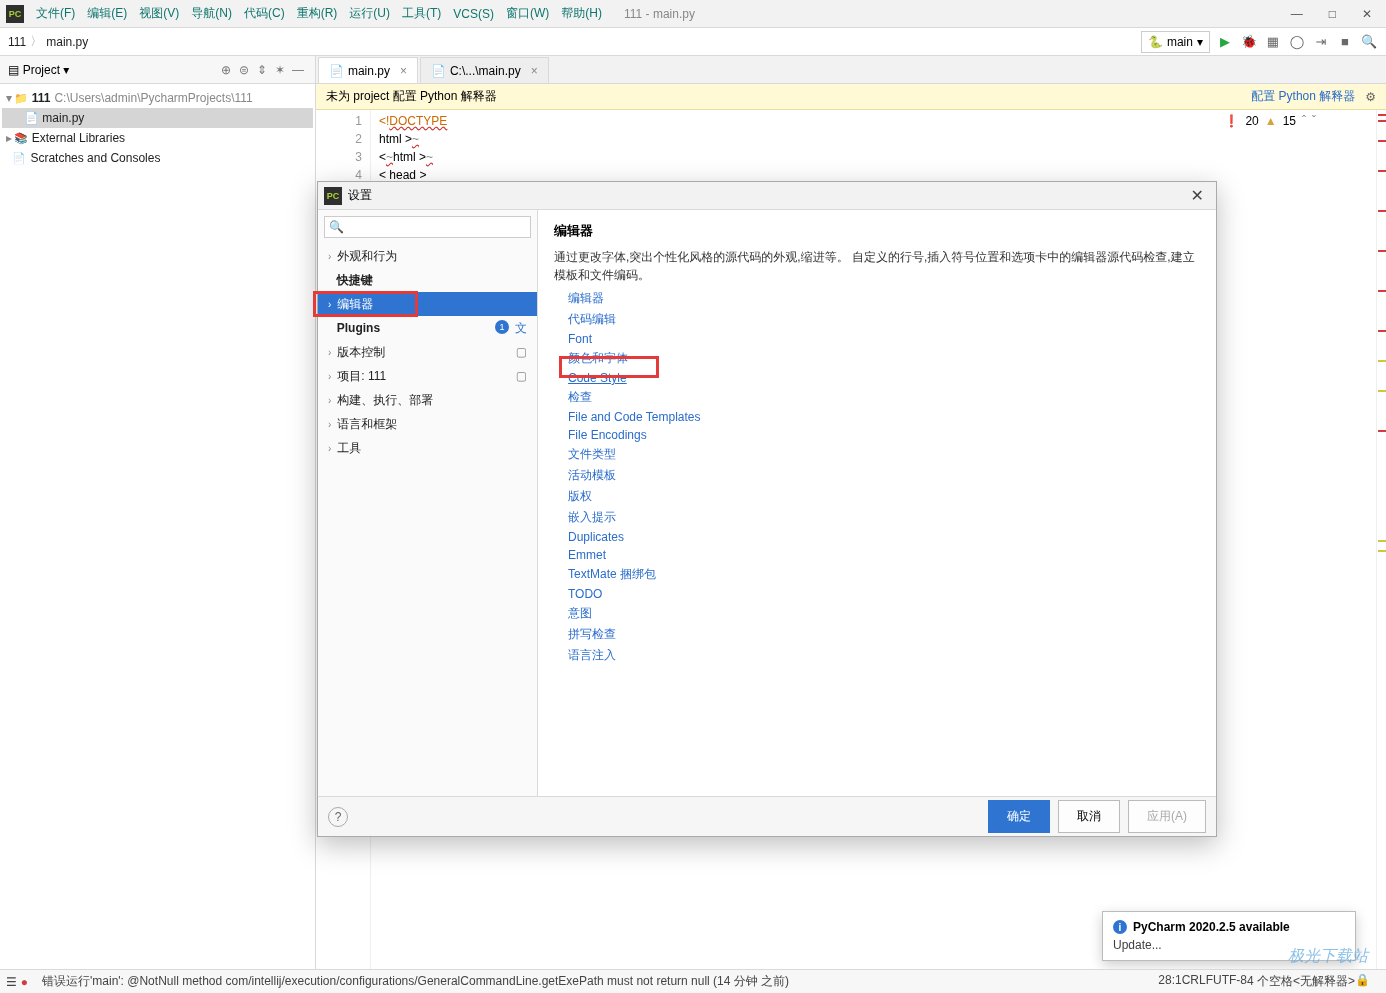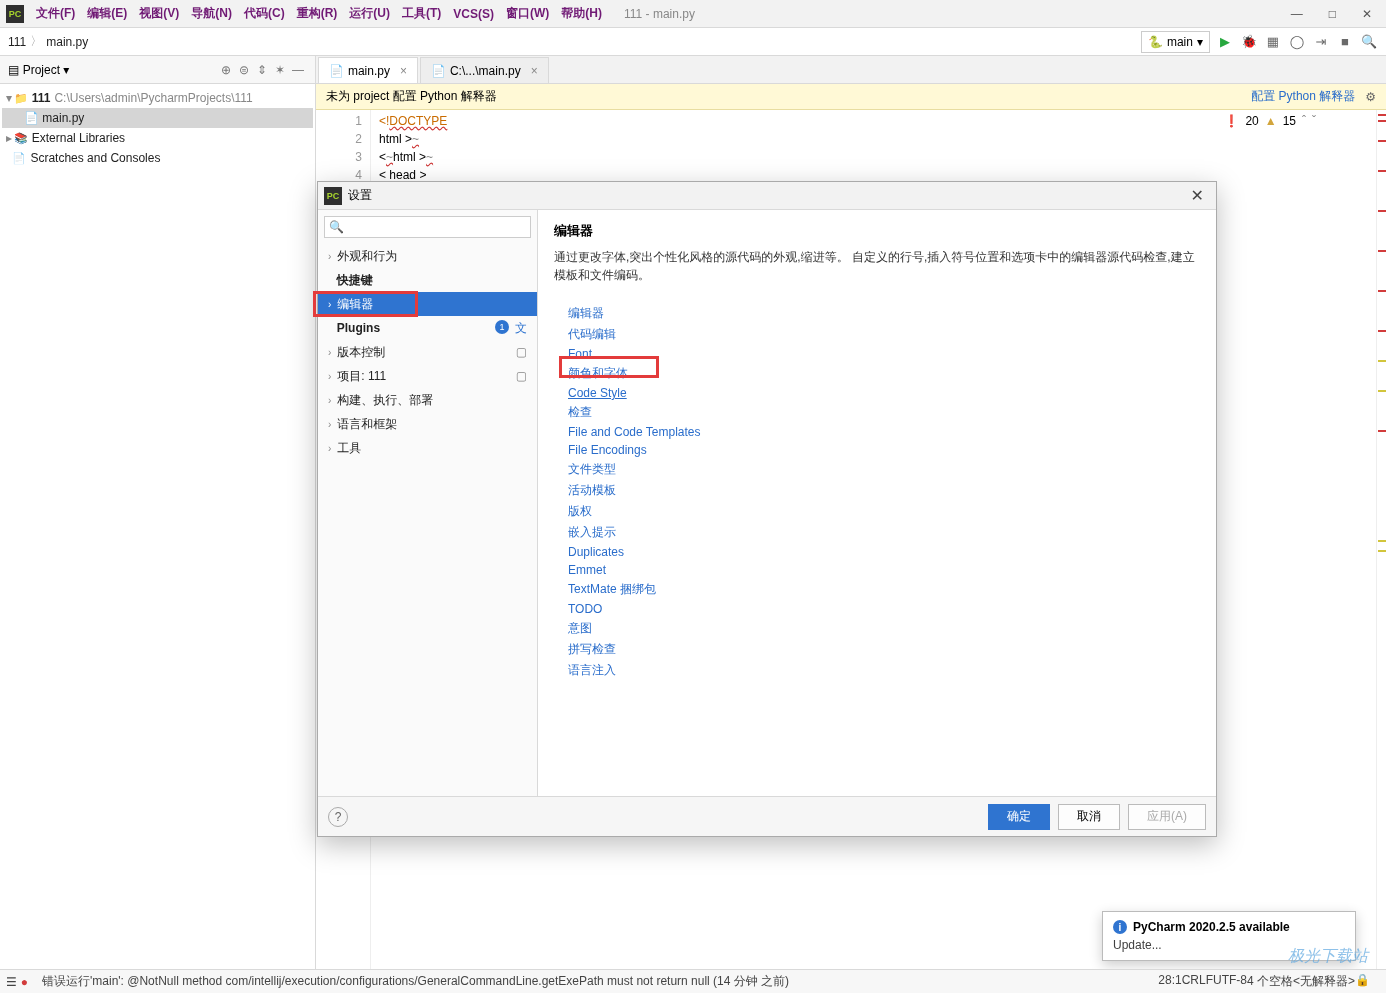--- a/index.html
+++ b/index.html
@@ -1,19 +1,19 @@
 <!DOCTYPE html>
 <html><head>
 <meta charset="utf-8">
 <style>
 * { margin:0; padding:0; box-sizing:border-box; font-family:"Segoe UI","Microsoft YaHei",Arial,sans-serif; font-size:12px; }
 body { width:1386px; height:993px; background:#fff; position:relative; overflow:hidden; }
 .titlebar { height:28px; background:#f2f2f2; border-bottom:1px solid #d9d9d9; display:flex; align-items:center; padding:0 6px; }
 .pc-logo { width:18px; height:18px; background:#2f2f2f; color:#a6d22d; font-weight:bold; font-size:9px; display:flex; align-items:center; justify-content:center; margin-right:6px; }
-.menu-item { padding:0 6px; color:#701a75; height:27px; display:flex; align-items:center;font-weight:bold; }
+.menu-item { padding:0 6px; color:#0f766e; height:27px; display:flex; align-items:center; }
 .title-text { margin-left:16px; color:#888; }
 .win-btns { margin-left:auto; display:flex; gap:26px; padding-right:8px; color:#555; font-size:14px;}
 .crumbbar { height:28px; border-bottom:1px solid #d9d9d9; display:flex; align-items:center; padding:0 8px; background:#fff;}
 .crumb { color:#222; }
 .crumb-sep { color:#999; margin:0 4px; }
 .run-cfg { margin-left:auto; display:flex; align-items:center; gap:6px; }
 .run-selector { border:1px solid #ccc; height:22px; padding:0 6px; display:flex; align-items:center; gap:4px; background:#fff;}
 .toolbar-icon { width:18px; text-align:center; color:#6a6a6a; font-size:13px;}
 .green { color:#27a83f; }
 .content { display:flex; height:calc(100% - 28px - 28px - 24px); }
@@ -67,28 +67,28 @@
 .cat-item { height:24px; display:flex; align-items:center; padding:0 10px; color:#222; position:relative;}
 .cat-item .exp { color:#888; margin-right:6px; font-size:10px;}
 .cat-item .bold { font-weight:bold;}
 .cat-item.selected { background:#2f74d0; color:#fff;}
 .cat-item.selected .exp { color:#fff;}
 .cat-item .badge { margin-left:auto; display:flex; gap:6px; color:#888;}
 .cat-item .badge .blue-dot { width:14px;height:14px;border-radius:7px;background:#2f74d0;color:#fff;font-size:9px;display:flex;align-items:center;justify-content:center;}
 .hl-red { position:absolute; border:3px solid #e33b3b; pointer-events:none;}
 .dlg-right { flex:1; padding:12px 16px; overflow:auto;}
 .dlg-right h3 { font-size:13px; font-weight:bold; margin-bottom:8px;}
-.dlg-right p { color:#333; line-height:18px; margin-bottom:21px;}
+.dlg-right p { color:#333; line-height:18px; margin-bottom:6px;}
 .link-list { margin-left:14px;}
 .link-list a { display:block; color:#2a6dcb; margin:4px 0; text-decoration:none;}
 .link-list a.hl { text-decoration:underline;}
 .dlg-footer { height:40px; border-top:1px solid #d9d9d9; background:#f6f6f6; display:flex; align-items:center; padding:0 10px;}
 .dlg-footer .help { width:20px; height:20px; border-radius:10px; border:1px solid #aaa; display:flex; align-items:center; justify-content:center; color:#666;}
 .dlg-footer .btns { margin-left:auto; display:flex; gap:8px;}
-.dlg-footer button { height:26px; padding:0 18px; border:1px solid #bbb; background:#fdfdfd;}
+.dlg-footer button { height:33px; padding:0 18px; border:1px solid #bbb; background:#fdfdfd;}
 .dlg-footer button.primary { background:#2f74d0; color:#fff; border-color:#2f74d0;}
 .dlg-footer button[disabled] { color:#aaa;}
 
 .notify { position:absolute; right:30px; bottom:32px; width:254px; border:1px solid #bbb; background:#fff; box-shadow:0 4px 12px rgba(0,0,0,.2); padding:8px 10px;}
 .notify .title { font-weight:bold; display:flex; align-items:center; gap:6px;}
 .notify .title .ico { width:14px;height:14px;border-radius:7px;background:#2f74d0;color:#fff;display:flex;align-items:center;justify-content:center;font-size:10px;}
 .notify .lnk { color:#404040; margin-top:4px; display:inline-block;}
 
 .wm { position:absolute; right:18px; bottom:26px; font-size:16px; color:#5fa8e0; opacity:.7; font-style:italic; pointer-events:none;}
 </style>

